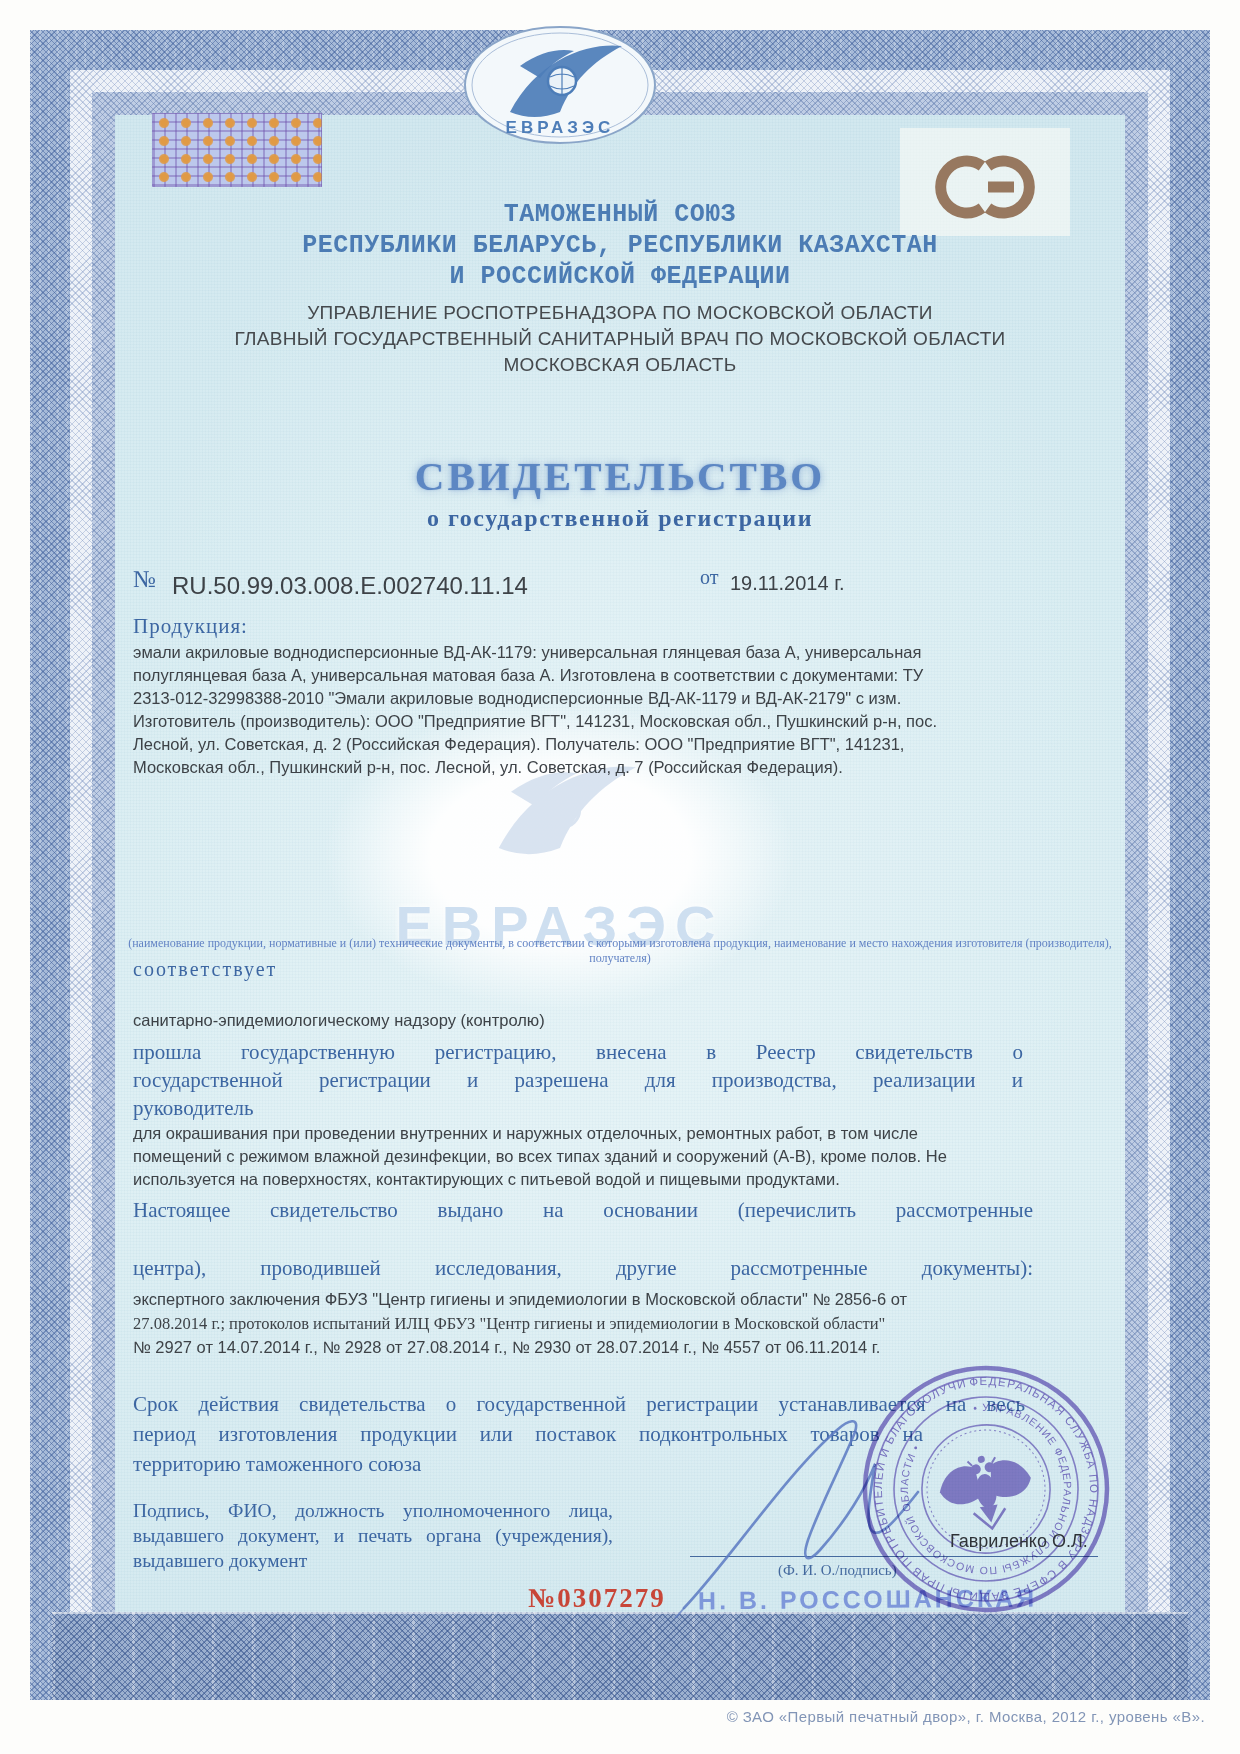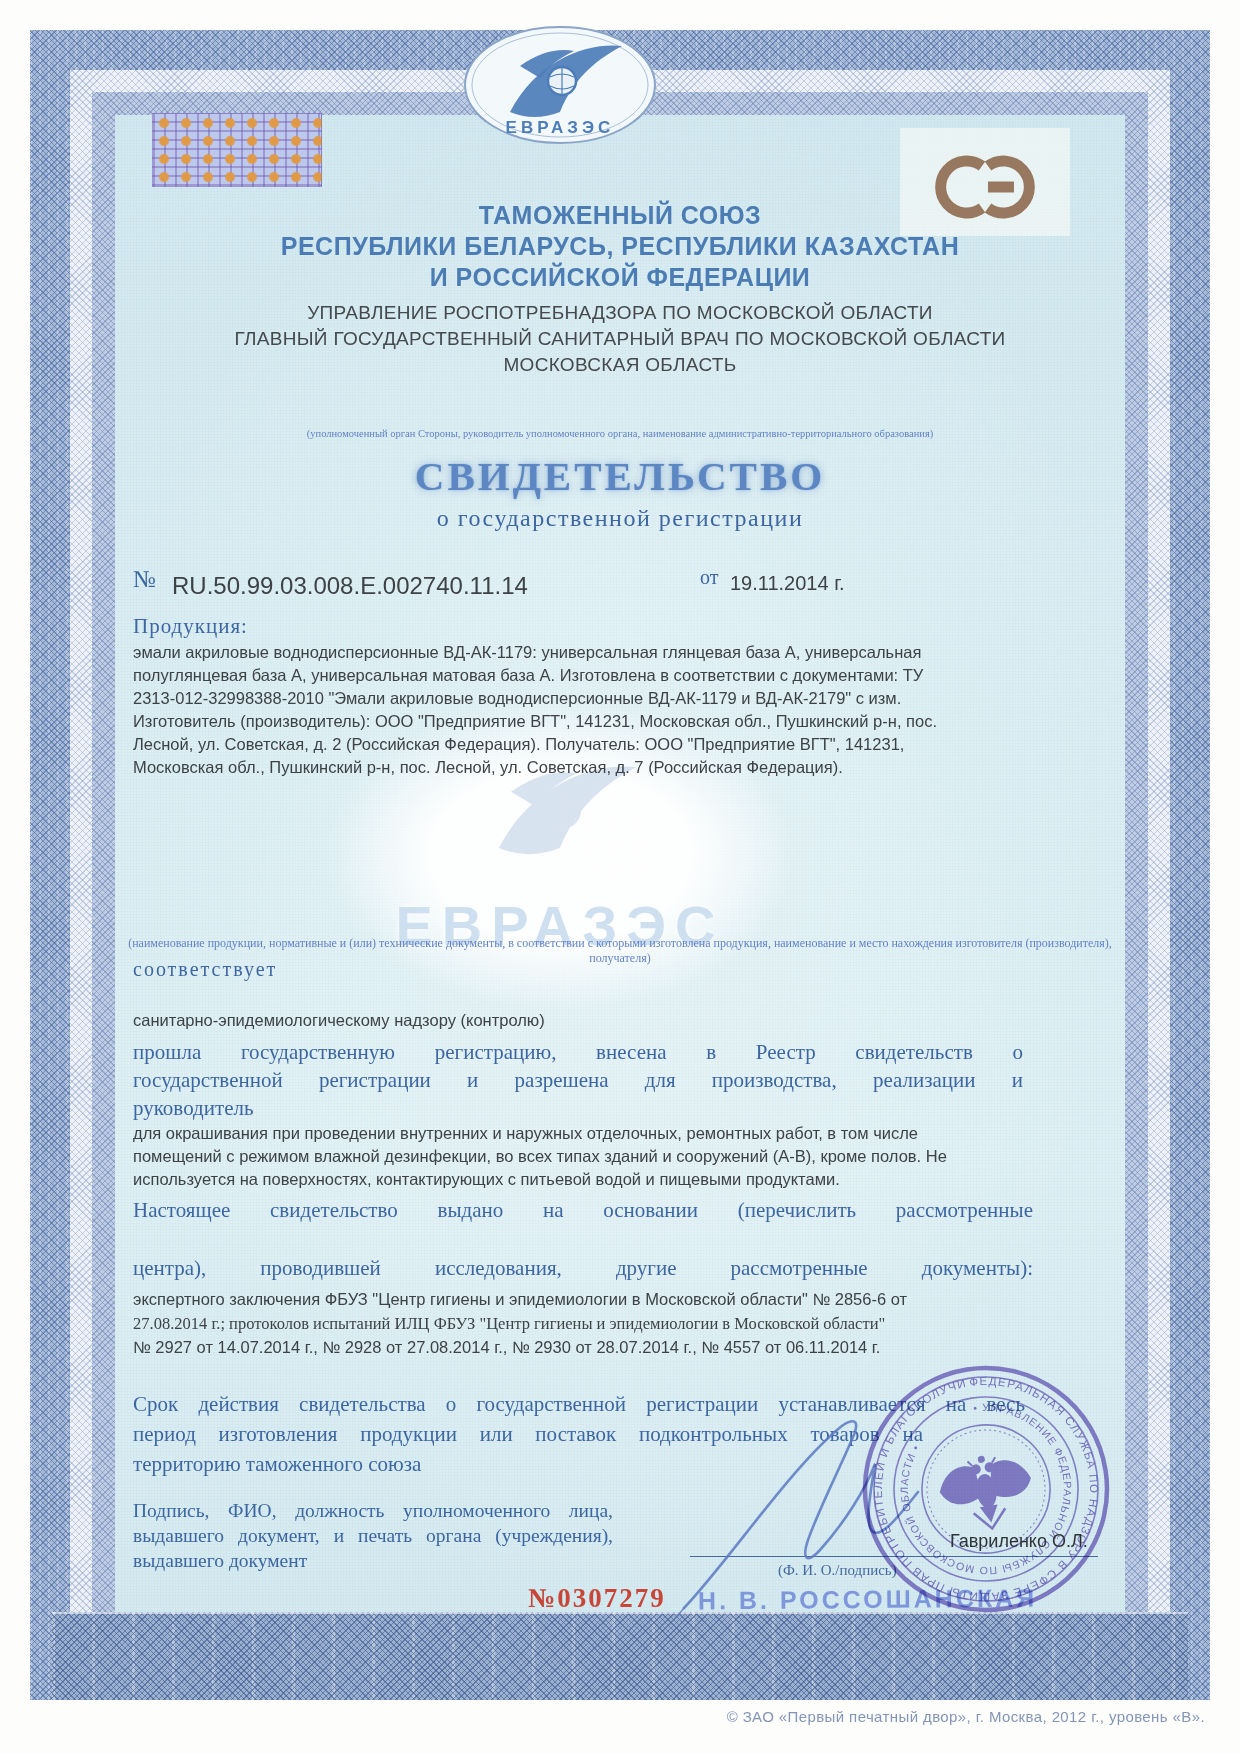--- a/index.html
+++ b/index.html
@@ -50,27 +50,27 @@
     border-top:2px solid rgba(255,255,255,.55);
   }
   
   .abs{position:absolute;z-index:2;}
   .ser{font-family:"Liberation Serif",serif;color:#3c66a2;}
   .sans{font-family:"Liberation Sans",sans-serif;color:#3d4247;}
   .center{text-align:center;}
   .jus{text-align:justify;text-align-last:justify;}
   .nowrap{white-space:nowrap;}
   .union{font-size:25px;line-height:30px;font-weight:bold;color:#4c7cb4;
-         font-family:Liberation Sans, sans-serif;letter-spacing:.5px;}
+         font-family:Liberation Mono, monospace;letter-spacing:.5px;}
   .authority{font-size:19px;line-height:26px;color:#45494d;letter-spacing:.3px;}
   .tiny{font-family:"Liberation Serif",serif;color:#6283c4;}
   .doc-title{font-family:"Liberation Serif",serif;font-weight:bold;font-size:41px;
              letter-spacing:3px;color:#5d87c3;
              text-shadow:0 0 9px rgba(93,135,195,.55),0 0 2px rgba(93,135,195,.4);}
-  .doc-subtitle{font-family:"Liberation Serif",serif;font-weight:normal;font-size:24px;
+  .doc-subtitle{font-family:"Liberation Serif",serif;font-weight:bold;font-size:24px;
                 letter-spacing:1.5px;color:#3c66a2;}
   .body-sans{font-size:16.5px;line-height:23.2px;}
   .ser21{font-size:21px;line-height:28px;}
   
   .wm-oval{
     position:absolute;left:325px;top:700px;width:470px;height:310px;z-index:1;
     background:radial-gradient(closest-side, rgba(255,255,255,.95) 55%, rgba(255,255,255,0));
     border-radius:50%;
   }
   .wm-text{
@@ -153,21 +153,20 @@
   </div>
 
   <div class="abs center union" style="left:130px;top:200px;width:980px;">ТАМОЖЕННЫЙ СОЮЗ</div>
   <div class="abs center union" style="left:130px;top:231px;width:980px;">РЕСПУБЛИКИ БЕЛАРУСЬ, РЕСПУБЛИКИ КАЗАХСТАН</div>
   <div class="abs center union" style="left:130px;top:262px;width:980px;">И РОССИЙСКОЙ ФЕДЕРАЦИИ</div>
 
   <div class="abs center sans authority" style="left:130px;top:300px;width:980px;">УПРАВЛЕНИЕ РОСПОТРЕБНАДЗОРА ПО МОСКОВСКОЙ ОБЛАСТИ</div>
   <div class="abs center sans authority" style="left:130px;top:326px;width:980px;">ГЛАВНЫЙ ГОСУДАРСТВЕННЫЙ САНИТАРНЫЙ ВРАЧ ПО МОСКОВСКОЙ ОБЛАСТИ</div>
   <div class="abs center sans authority" style="left:130px;top:352px;width:980px;">МОСКОВСКАЯ ОБЛАСТЬ</div>
 
-  <div class="abs center tiny" style="left:130px;top:428px;width:980px;font-size:10.5px;">(уполномоченный орган Стороны, руководитель уполномоченного органа, наименование административно-территориального образования)</div>
 
   <div class="abs center doc-title" style="left:130px;top:452px;width:980px;">СВИДЕТЕЛЬСТВО</div>
   <div class="abs center doc-subtitle" style="left:130px;top:505px;width:980px;">о государственной регистрации</div>
 
   <div class="abs ser" style="left:133px;top:566px;font-size:24px;">№</div>
   <div class="abs sans nowrap" style="left:172px;top:572px;font-size:24px;">RU.50.99.03.008.Е.002740.11.14</div>
   <div class="abs ser" style="left:700px;top:566px;font-size:20px;">от</div>
   <div class="abs sans nowrap" style="left:730px;top:572px;font-size:20px;">19.11.2014 г.</div>
 
   <div class="abs ser" style="left:133px;top:614px;font-size:21px;letter-spacing:1px;">Продукция:</div>

